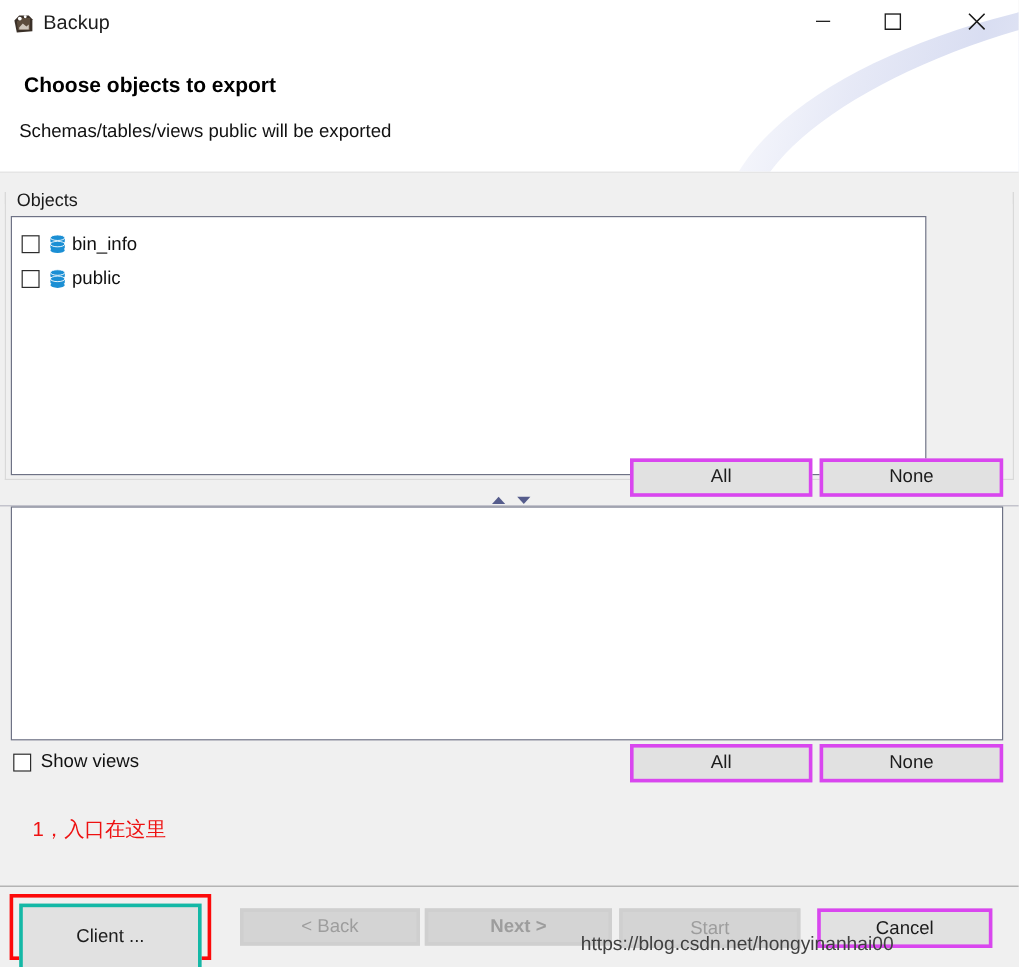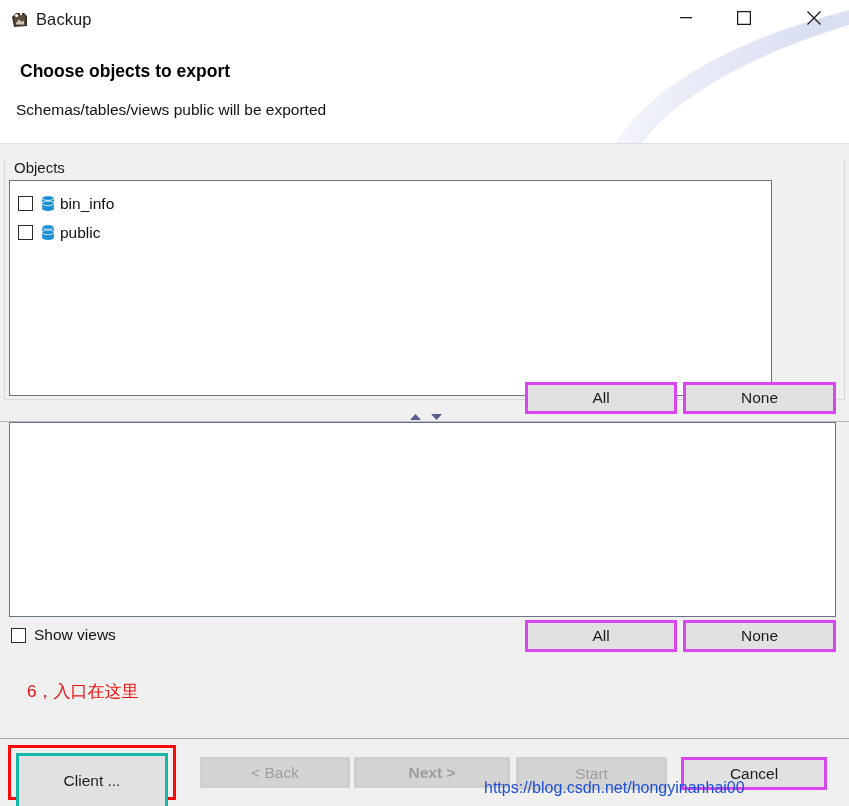--- a/index.html
+++ b/index.html
@@ -253,21 +253,21 @@
   }
   .btn-back  { left: 200px; top: 757px; width: 150px; height: 31px; }
   .btn-next  { left: 354px; top: 757px; width: 156px; height: 31px; font-weight: bold; }
   .btn-start { left: 516px; top: 757px; width: 151px; height: 33px; }
   .btn-cancel{ left: 681px; top: 757px; width: 146px; height: 33px; }
 
   .watermark {
     position: absolute;
     left: 484px; top: 779px;
     font-size: 16px;
-    color: #1d4ed8;
+    color: #404040;
     white-space: nowrap;
     z-index: 9;
     pointer-events: none;
   }
 </style>
 </head>
 <body>
 
 <div class="header">
   <div class="swoosh"></div>
@@ -355,21 +355,21 @@
 <div class="list-panel list-bottom"></div>
 
 <div class="showviews">
   <span class="cb"></span>
   <span class="row-label">Show views</span>
 </div>
 
 <button class="btn btn-all-2">All</button>
 <button class="btn btn-none-2">None</button>
 
-<div class="annot-text">6，入口在这里</div>
+<div class="annot-text">1，入口在这里</div>
 
 <div class="bottom-sep"></div>
 <div class="red-box"></div>
 
 <button class="btn btn-client">Client ...</button>
 <button class="btn btn-back disabled">&lt; Back</button>
 <button class="btn btn-next disabled">Next &gt;</button>
 <button class="btn btn-start disabled">Start</button>
 <button class="btn btn-cancel">Cancel</button>
 

